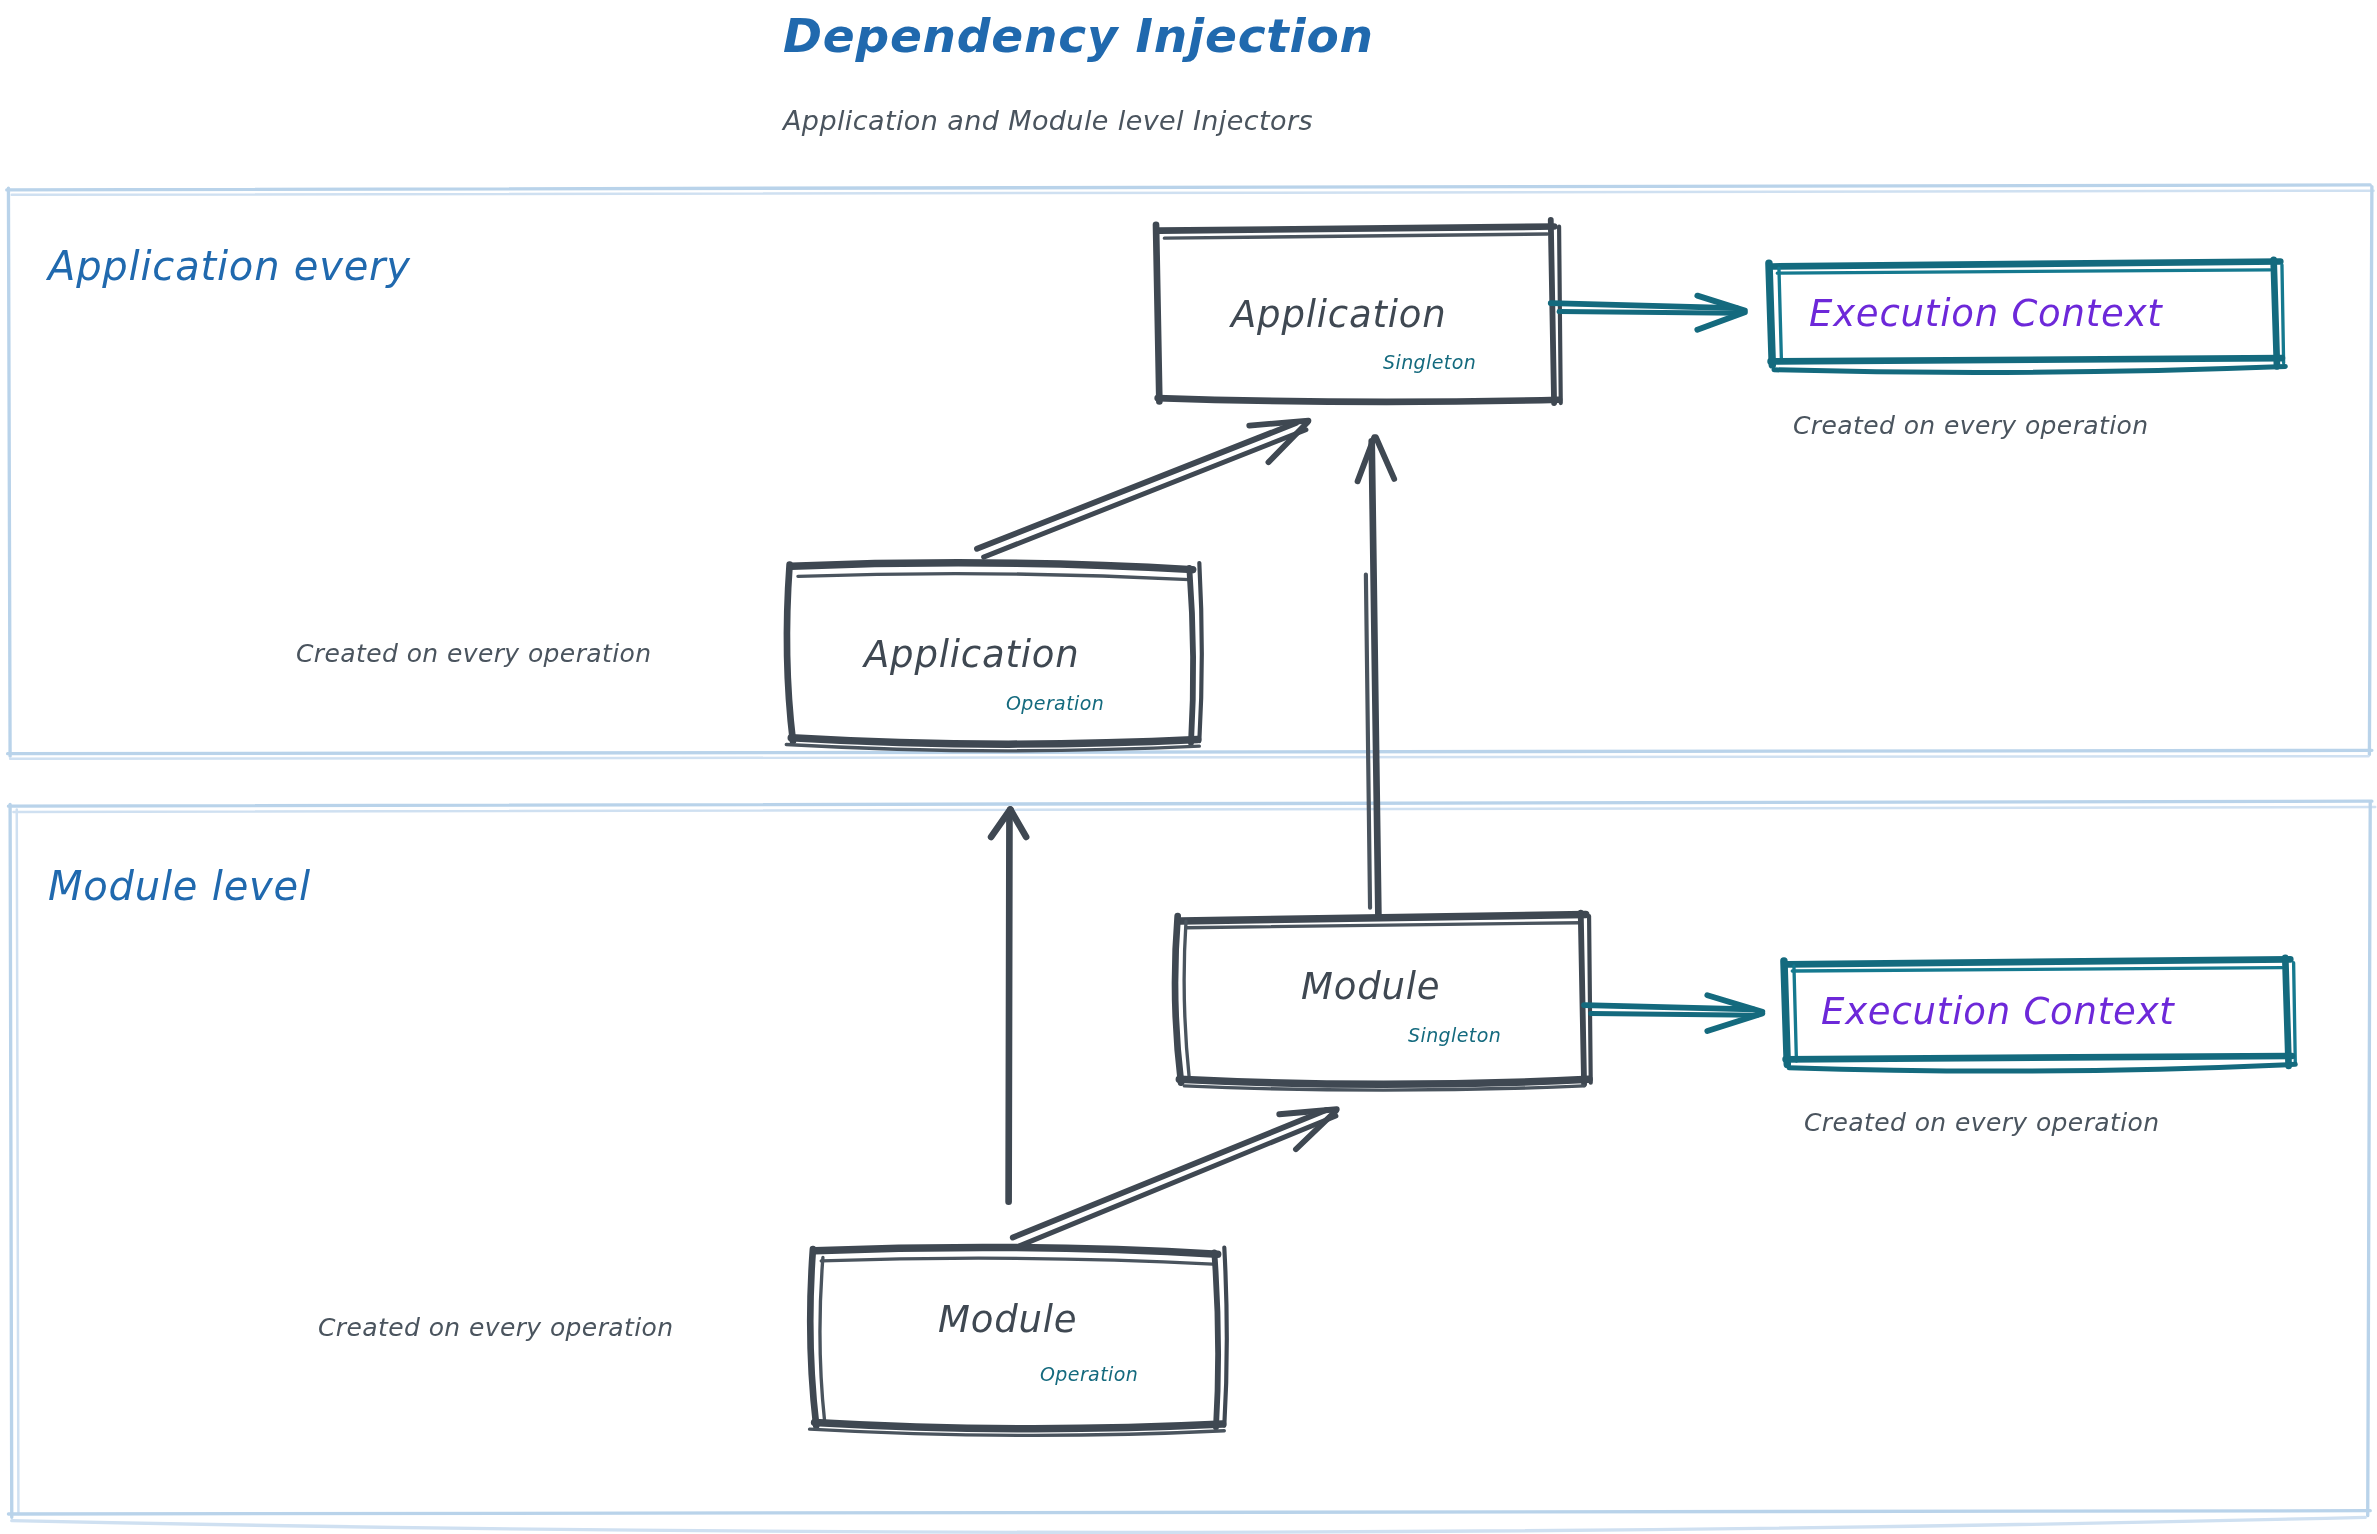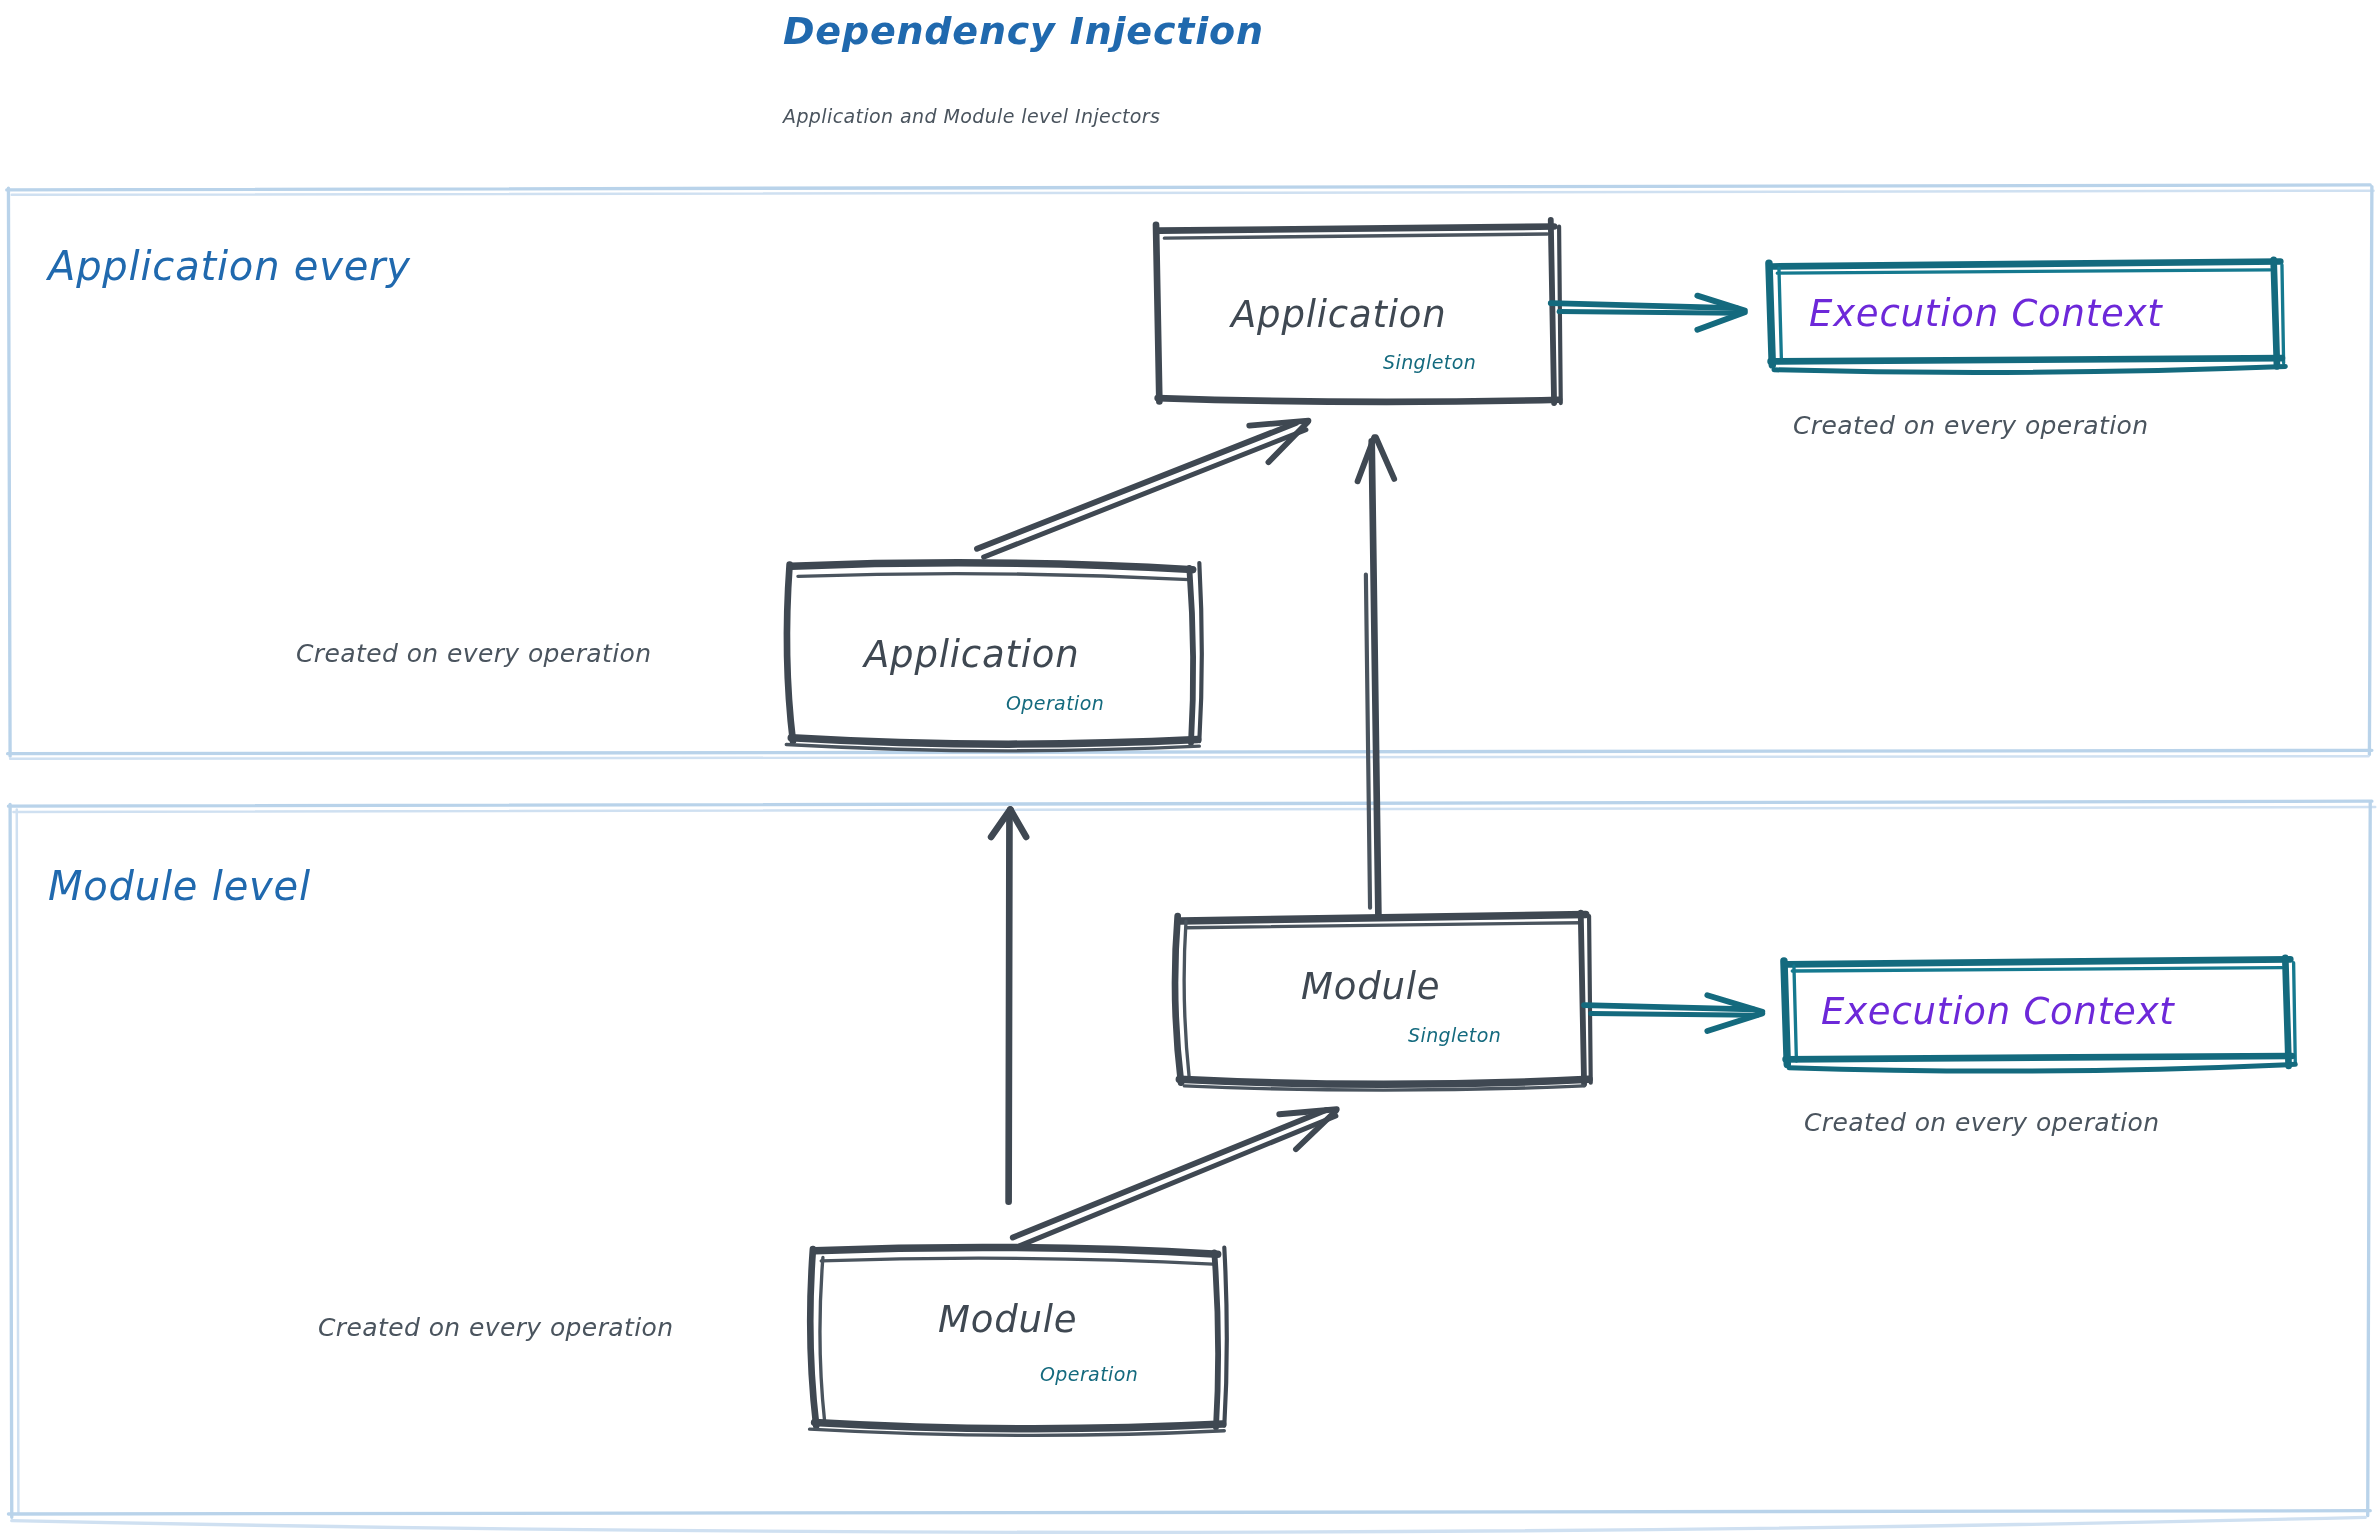--- a/index.html
+++ b/index.html
@@ -31,30 +31,30 @@
 
   
   .txt {
     position: absolute;
     white-space: nowrap;
     line-height: 1;
   }
 
   .title {
     font-family: "DejaVu Sans", sans-serif;
-    font-size: 38px;
+    font-size: 47px;
     font-weight: 600;
     font-style: italic;
     letter-spacing: 0.8px;
     color: #2069ae;
   }
 
   .subtitle {
     font-family: "DejaVu Sans", sans-serif;
-    font-size: 19px;
+    font-size: 27px;
     font-weight: 400;
     font-style: italic;
     letter-spacing: 0.4px;
     color: #4a545e;
   }
 
   .lane-label {
     font-family: "DejaVu Sans", sans-serif;
     font-size: 40px;
     font-weight: 500;

